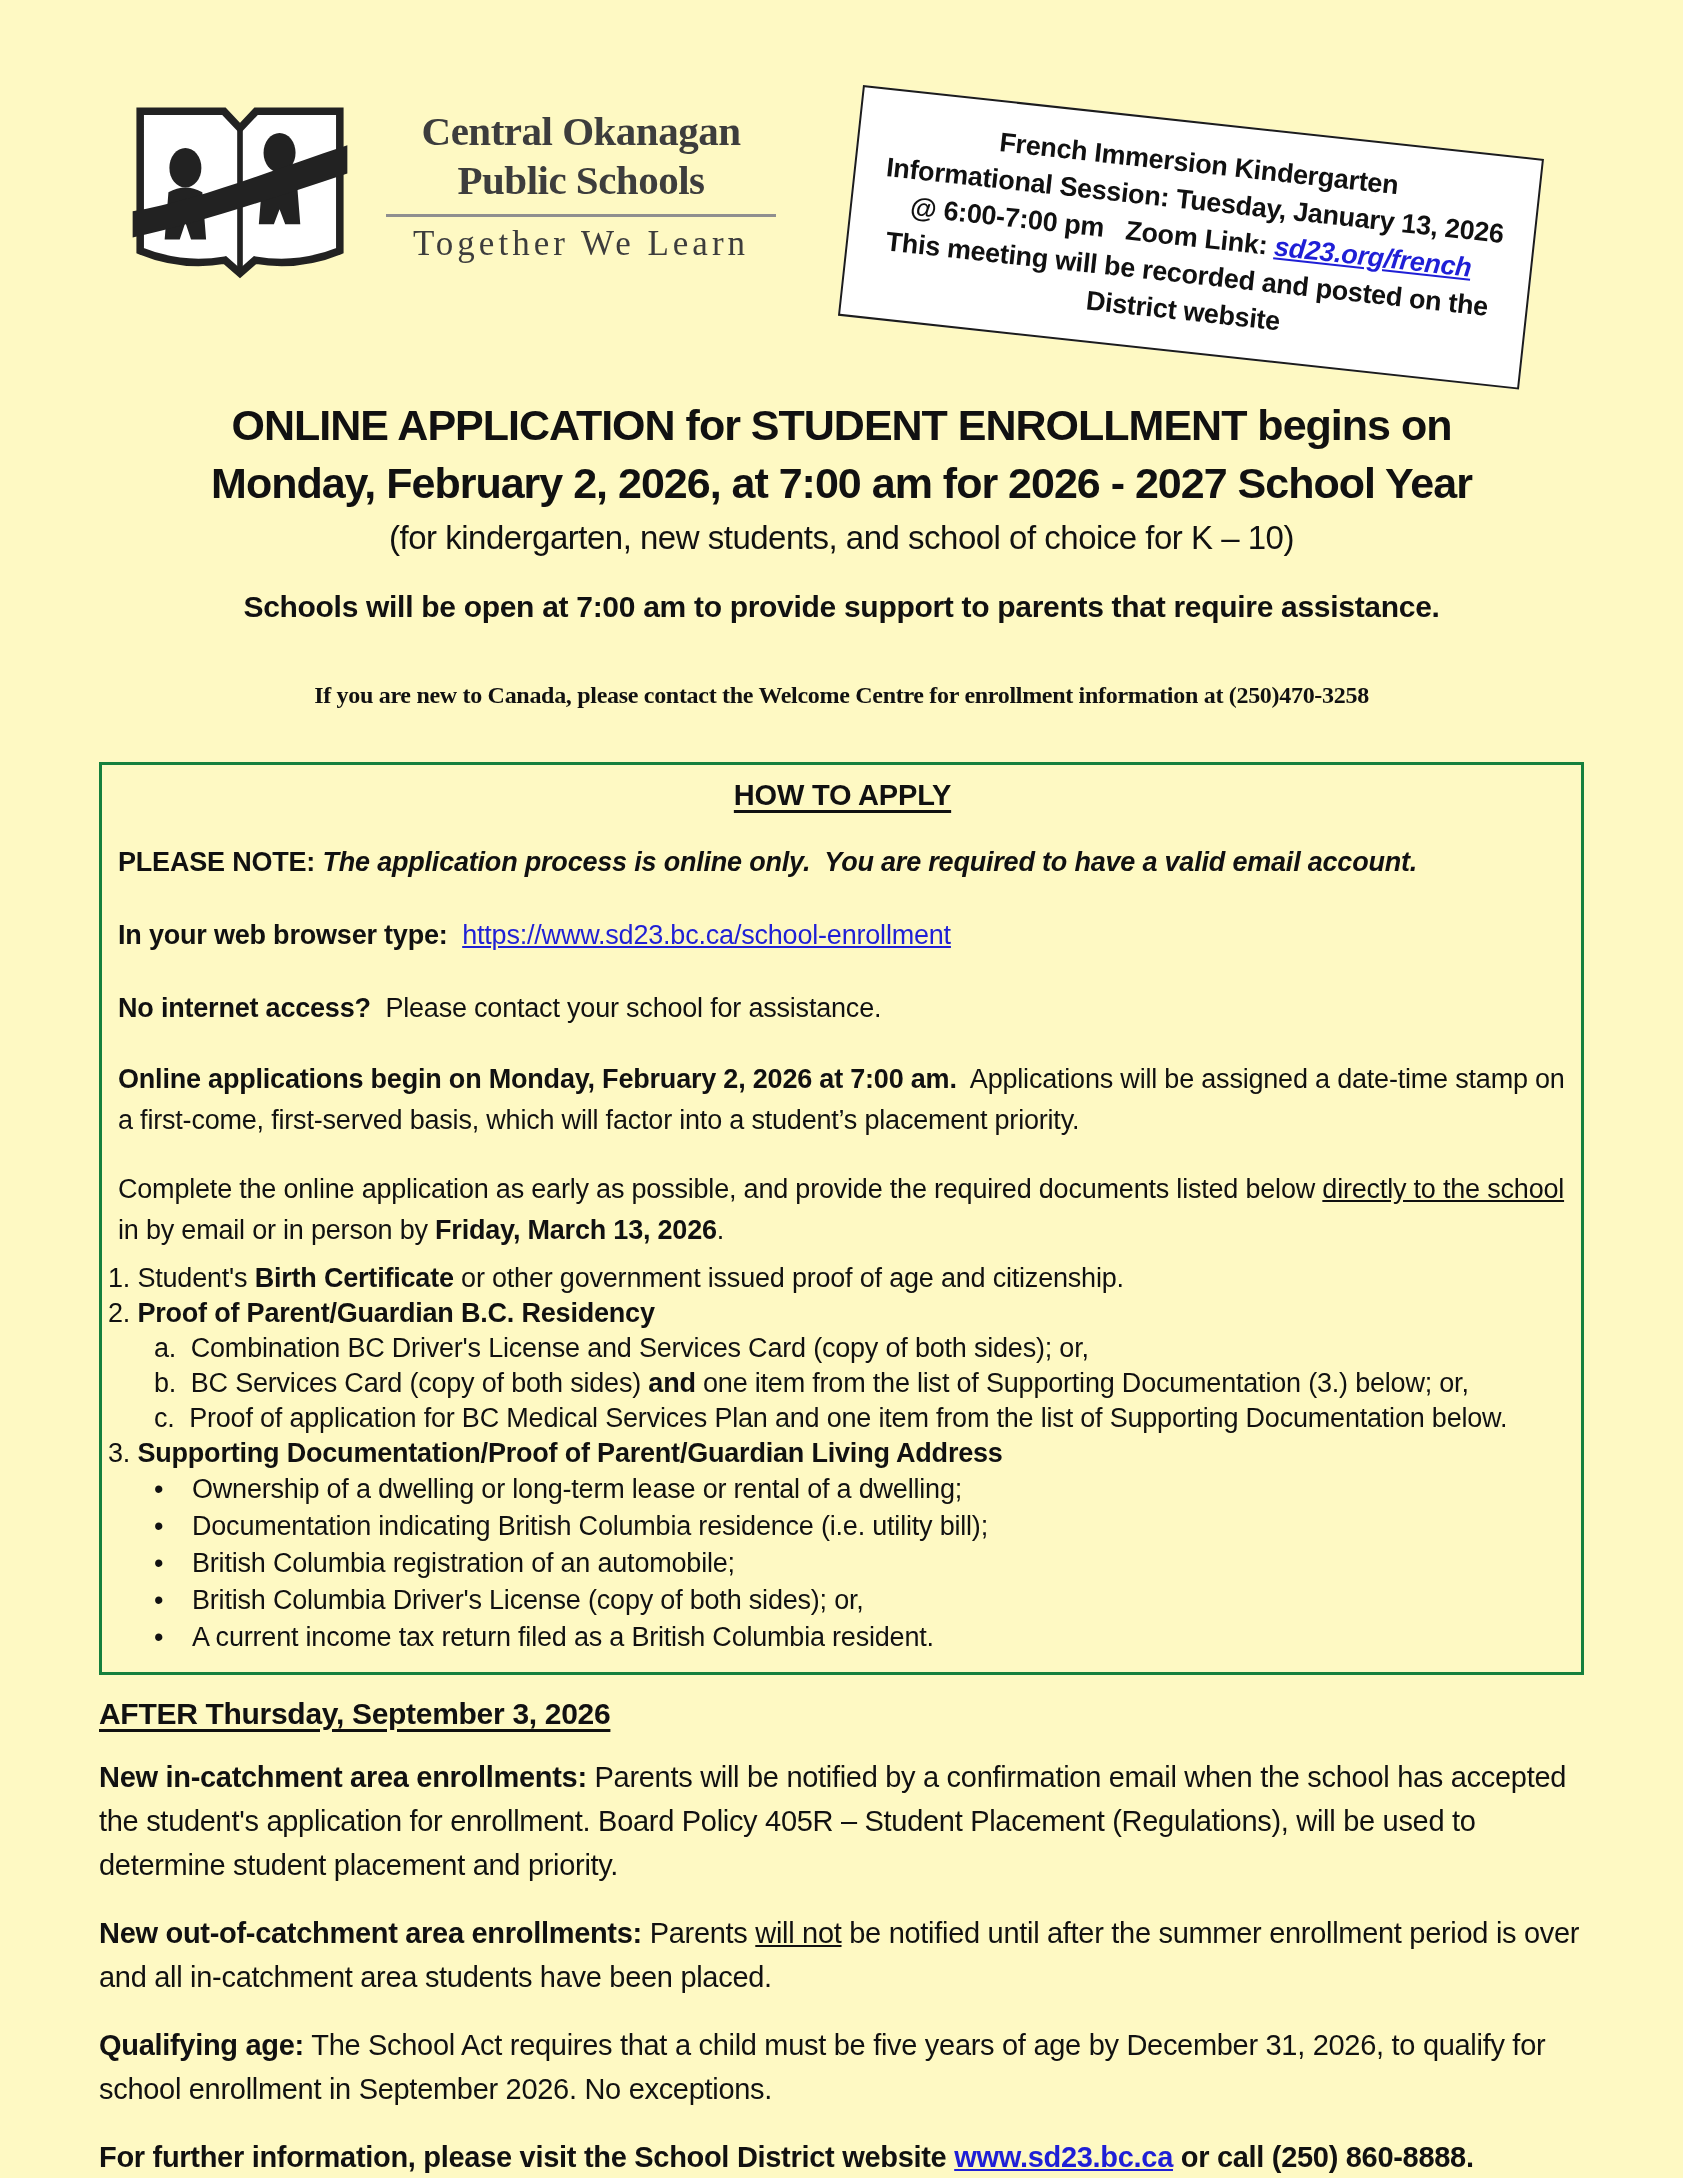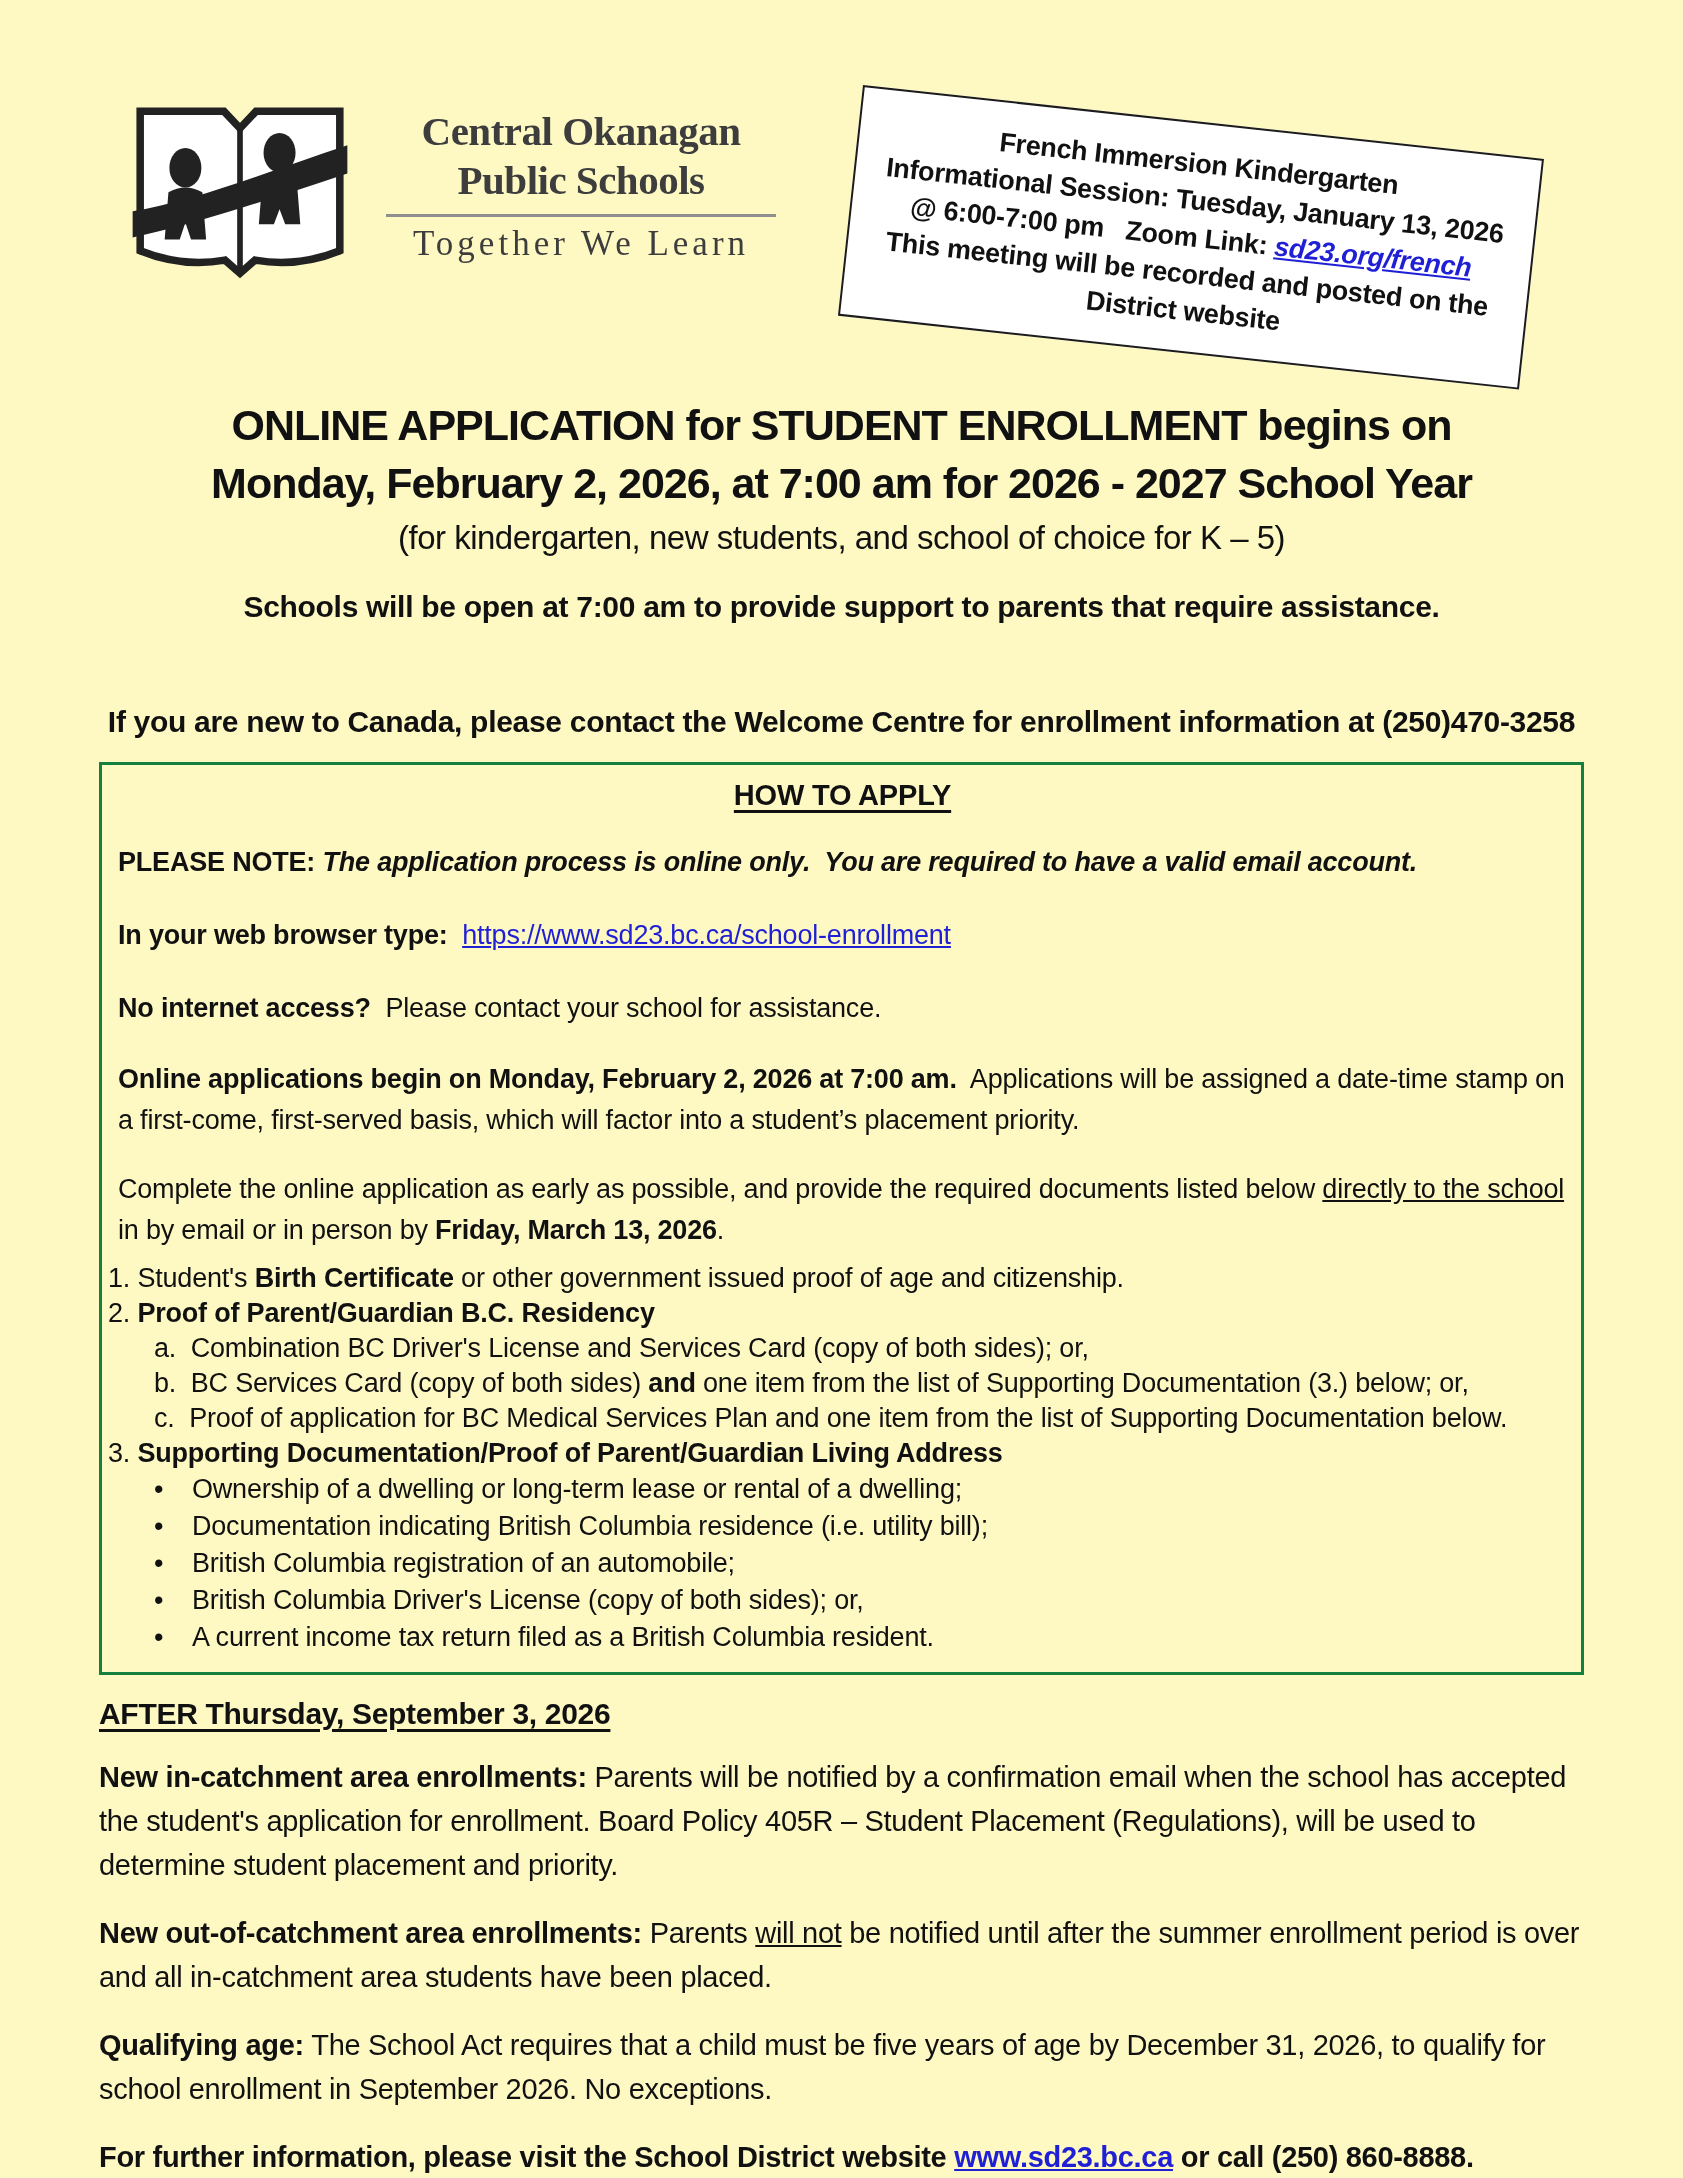--- a/index.html
+++ b/index.html
@@ -31,21 +31,21 @@
   .prewrap{ white-space:pre-wrap; }
   a.link{ color:var(--link); text-decoration:underline; cursor:pointer; }
   .italic{ font-style:italic; }
   
   .title-block{ position:absolute; top:396px; left:0; width:100%; text-align:center; }
   .title-line{ font-size:43px; font-weight:bold; line-height:58px; letter-spacing:-1px; }
   .subtitle{ font-size:33px; margin-top:7px; letter-spacing:-0.5px; }
   .center-line{ position:absolute; left:0; width:100%; text-align:center; letter-spacing:-0.3px; }
   .support{ top:590px; font-weight:bold; font-size:30px; }
   .deadline{ top:636px; font-size:30px; }
-  .welcome{ top:705px; font-weight:bold; font-size:30px; }
+  .welcome{ top:682px; font-weight:bold; font-size:24px;font-family:Liberation Serif, serif; }
   .b{ font-weight:bold; }
   .u{ text-decoration:underline; }
   
   .content{ position:absolute; top:762px; left:99px; width:1485px; }
   .apply-box{
     border:3px solid #15803d; padding:14px 14px 16px 16px;
     font-size:27px; letter-spacing:-0.2px;
   }
   .box-heading{
     text-align:center; font-weight:bold; font-size:29px;
@@ -96,21 +96,21 @@
     <div>French Immersion Kindergarten</div>
     <div>Informational Session: Tuesday, January 13, 2026</div>
     <div class="prewrap"><span>@ 6:00-7:00 pm   Zoom Link: </span><a class="link italic">sd23.org/french</a></div>
     <div>This meeting will be recorded and posted on the</div>
     <div>District website</div>
   </div>
 
   <div class="title-block">
     <div class="title-line">ONLINE APPLICATION for STUDENT ENROLLMENT begins on</div>
     <div class="title-line">Monday, February 2, 2026, at 7:00 am for 2026 - 2027 School Year</div>
-    <div class="subtitle">(for kindergarten, new students, and school of choice for K – 5)</div>
+    <div class="subtitle">(for kindergarten, new students, and school of choice for K – 10)</div>
   </div>
 
   <div class="center-line support">Schools will be open at 7:00 am to provide support to parents that require assistance.</div>
   <div class="center-line welcome">If you are new to Canada, please contact the Welcome Centre for enrollment information at (250)470-3258</div>
 
   <div class="content">
 
     <div class="apply-box">
       <div class="box-heading">HOW TO APPLY</div>
 

